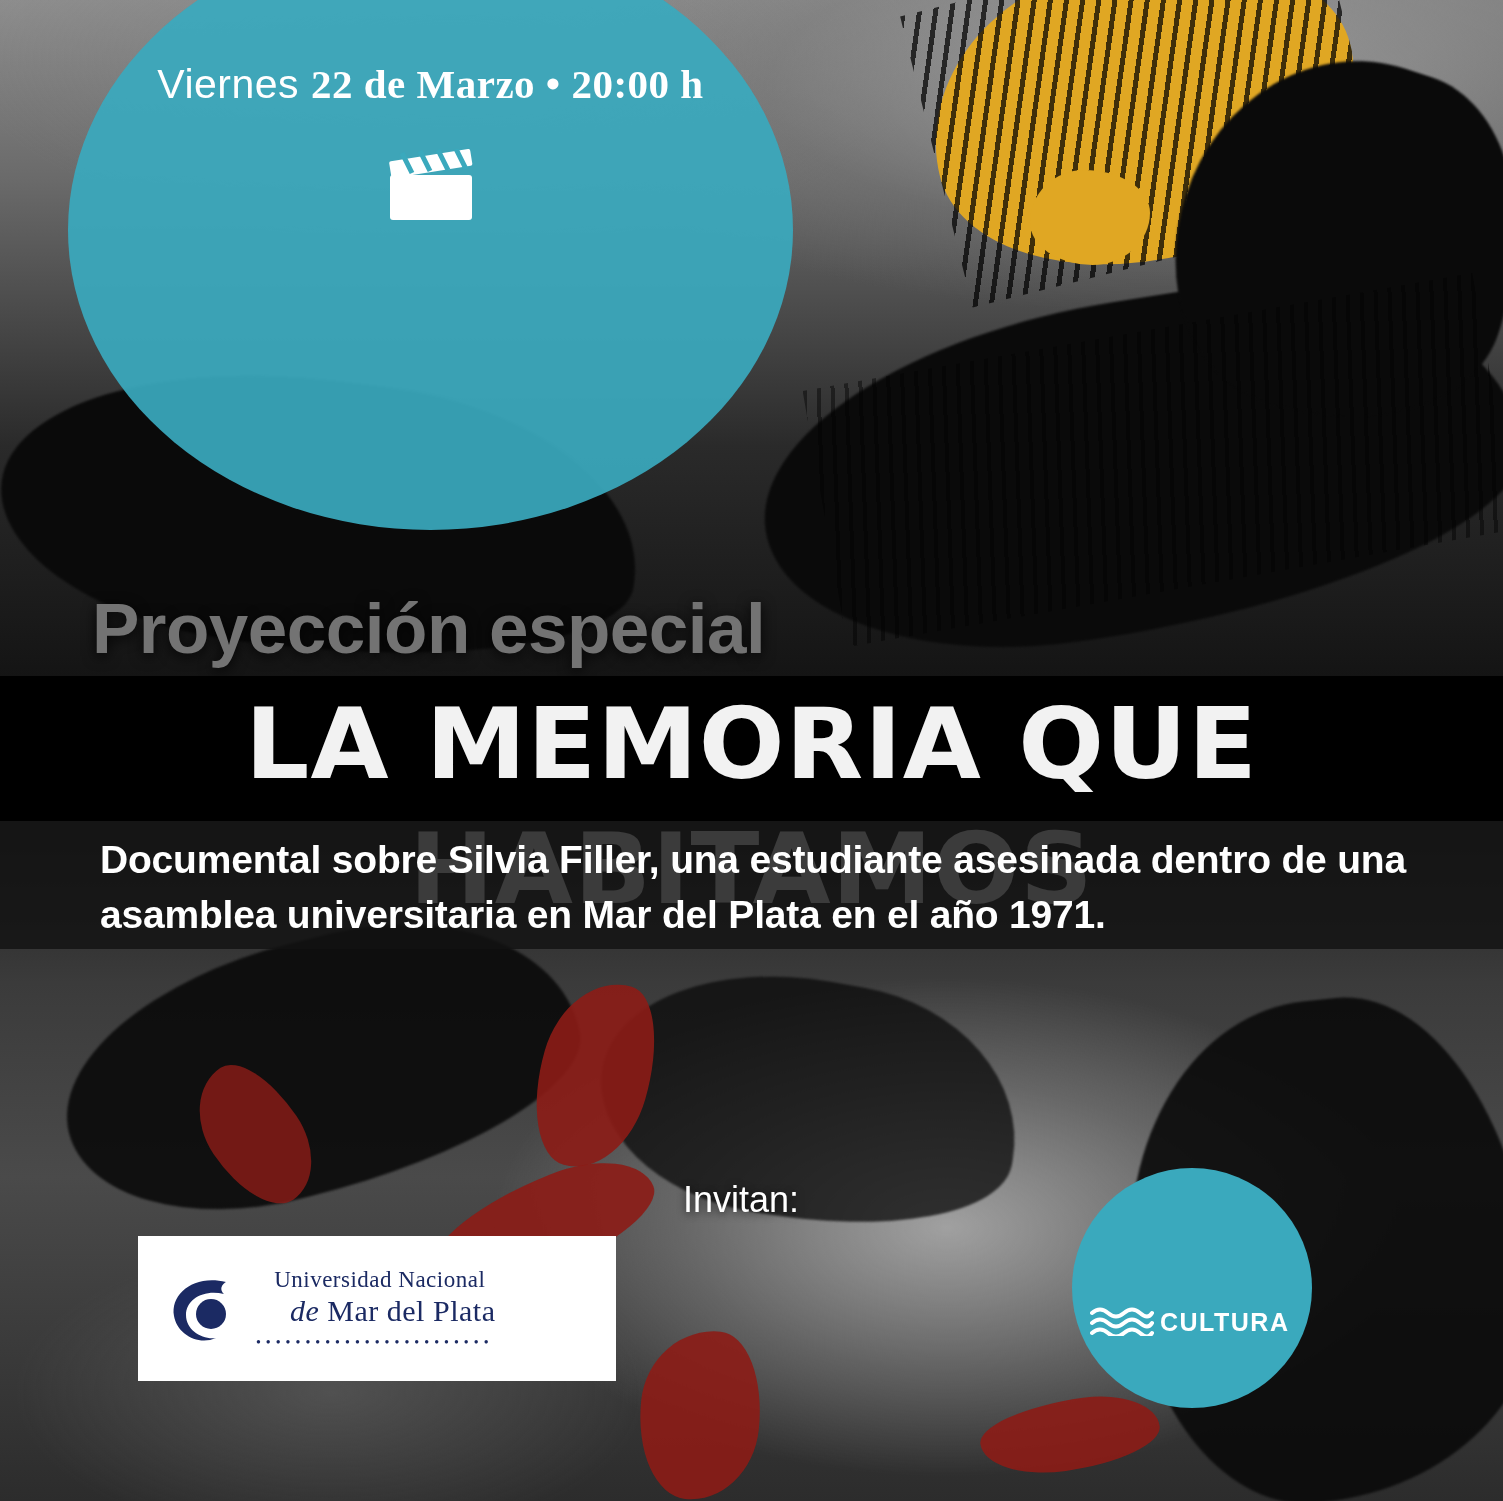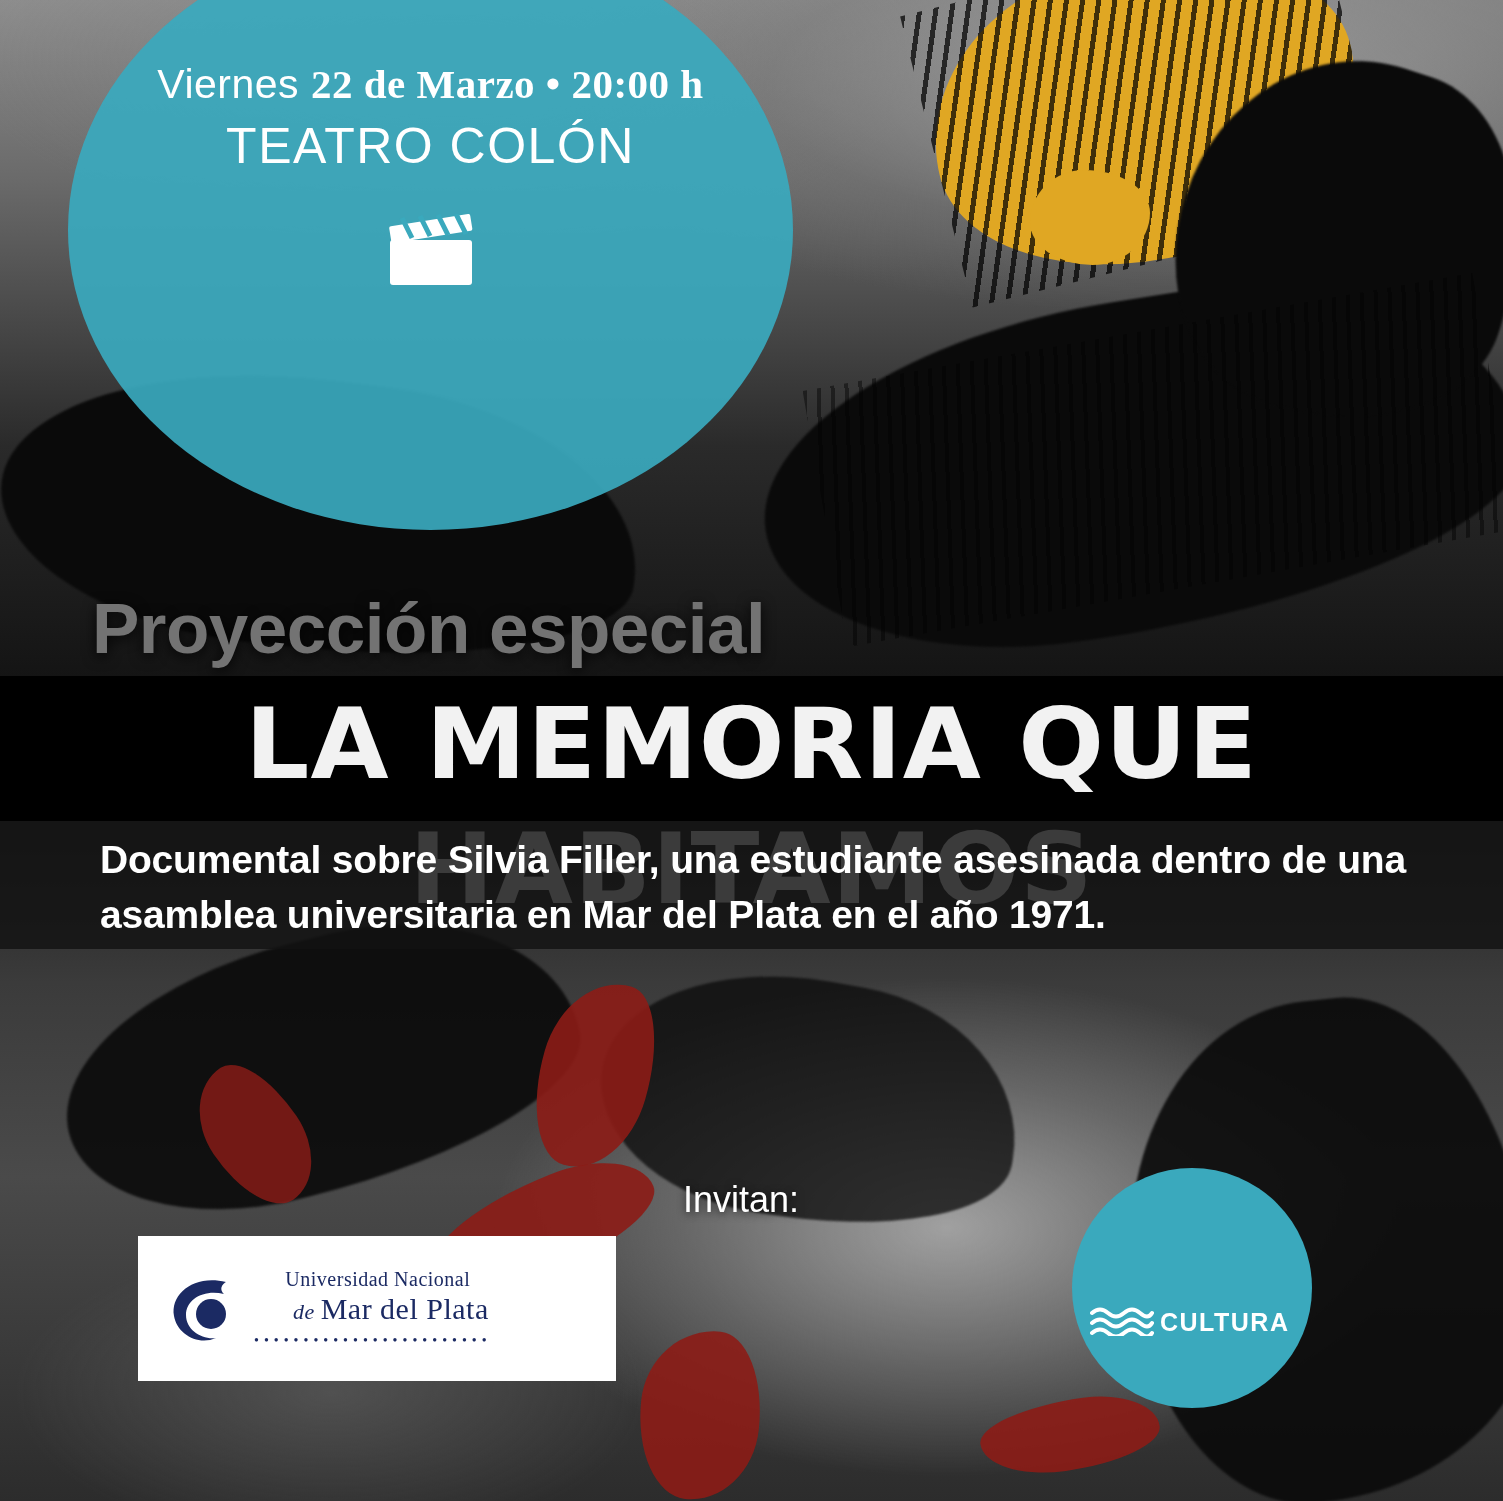--- a/index.html
+++ b/index.html
@@ -202,29 +202,29 @@
     flex: 0 0 auto;
     margin-right: 16px;
   }
   .unmdp-text {
     color: #1b2a63;
     font-family: "Liberation Serif", serif;
     text-align: center;
     line-height: 1.18;
   }
   .unmdp-l1 {
-    font-size: 20px;
+    font-size: 23px;
     letter-spacing: 0.5px;
     margin-left: 10px;
   }
   .unmdp-l2 {
     font-size: 30px;
     letter-spacing: 0.5px;
   }
-  .unmdp-l2 em { font-size: 22px; font-style: italic; margin-left: 36px; }
+  .unmdp-l2 em { font-size: 30px; font-style: italic; margin-left: 36px; }
   .unmdp-dots {
     margin-top: 6px;
     font-size: 14px;
     letter-spacing: 5px;
     color: #1b2a63;
   }
   .mcr-circle {
     position: absolute;
     left: 1072px;
     top: 1168px;
@@ -292,21 +292,20 @@
       <div class="brush-red" style="left:210px; top:1060px; width:90px; height:150px; transform:rotate(-34deg); opacity:.8;"></div>
     </div>
   </div>
 
   <div class="teal-circle"></div>
 
   <div class="circle-content">
     <div class="date-line">
       <span>Viernes </span><b>22 de Marzo • 20:00 h</b>
     </div>
-    <div class="venue-line">TEATRO COLÓN</div>
 
     <div class="clapper">
       <svg width="90" height="74" viewBox="0 0 90 74" aria-hidden="true">
         <g fill="#ffffff">
           <rect x="4" y="26" width="82" height="45" rx="3"></rect>
           <g transform="rotate(-9 45 16)">
             <rect x="4" y="6" width="82" height="17" rx="2"></rect>
           </g>
         </g>
         <g stroke="#3aa9bd" stroke-width="5">

